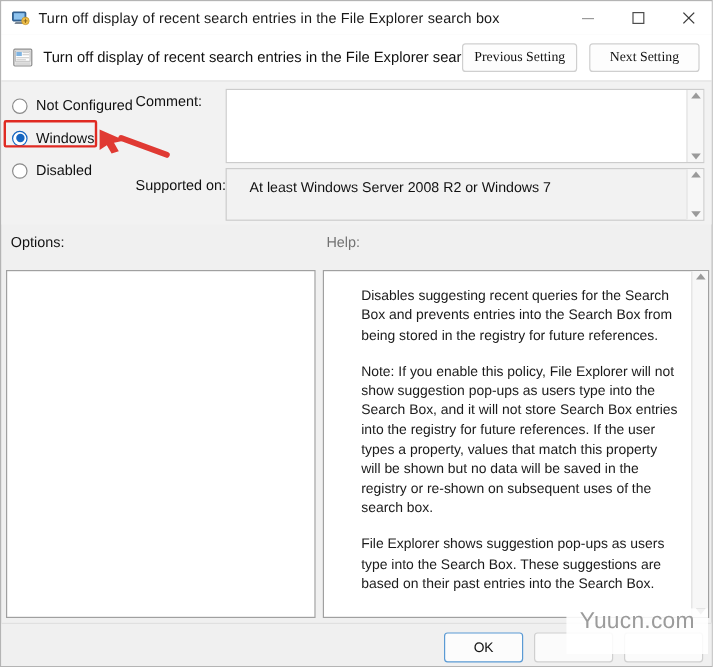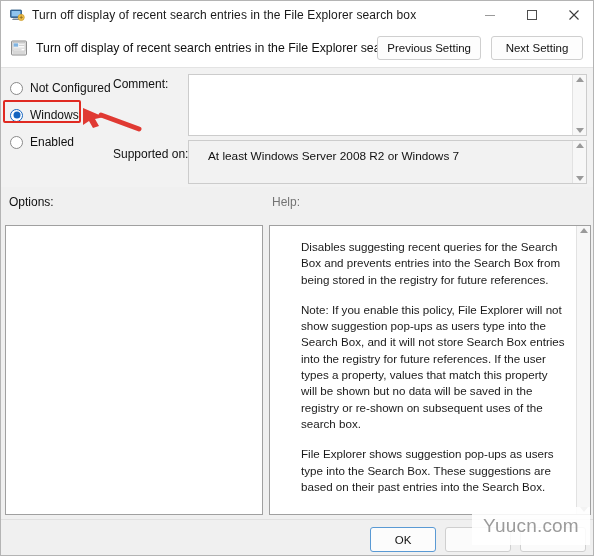--- a/index.html
+++ b/index.html
@@ -63,21 +63,21 @@
   .header-buttons {
     position: absolute; right: 12px; top: 7px;
     display: flex; gap: 10px;
   }
   .btn {
     height: 24px; min-width: 92px;
     background: #fdfdfd;
     border: 1px solid #cfcfcf;
     border-radius: 3px;
     font-size: 11.5px; color: #121212;
-    font-family: Liberation Sans, sans-serif;
+    font-family: Liberation Serif, serif;
     display: flex; align-items: center; justify-content: center;
     padding: 0 9px;
     white-space: nowrap;
   }
 
   
   .topbody {
     position: absolute; top: 66px; left: 0;
     width: 594px; height: 120px;
     background: #f2f2f2;
@@ -237,21 +237,21 @@
     background: #fcfcfc;
   }
 
   
   .watermark {
     position: absolute;
     left: 471px; top: 506px;
     width: 118px; height: 38px;
     background: rgba(255,255,255,0.88);
     z-index: 40;
-    display: flex; align-items: center; justify-content: center;
+    display: flex; justify-content: center;
   }
   .watermark-text {
     font-size: 19px;
     color: #9b9b9b;
     font-family: "Liberation Sans", sans-serif;
     letter-spacing: 0.2px;
   }
 </style>
 </head>
 <body>
@@ -310,21 +310,21 @@
       <div class="radio-row">
         <span class="radio-mark"></span>
         <span class="radio-label">Not Configured</span>
       </div>
       <div class="radio-row selected">
         <span class="radio-mark"></span>
         <span class="radio-label">Windows</span>
       </div>
       <div class="radio-row">
         <span class="radio-mark"></span>
-        <span class="radio-label">Enabled</span>
+        <span class="radio-label">Disabled</span>
       </div>
     </div>
 
     <div class="comment-label">Comment:</div>
     <div class="comment-box">
       <div class="comment-inner"></div>
       <div class="vscroll">
         <span class="arrow up"></span>
         <span class="arrow down"></span>
       </div>

